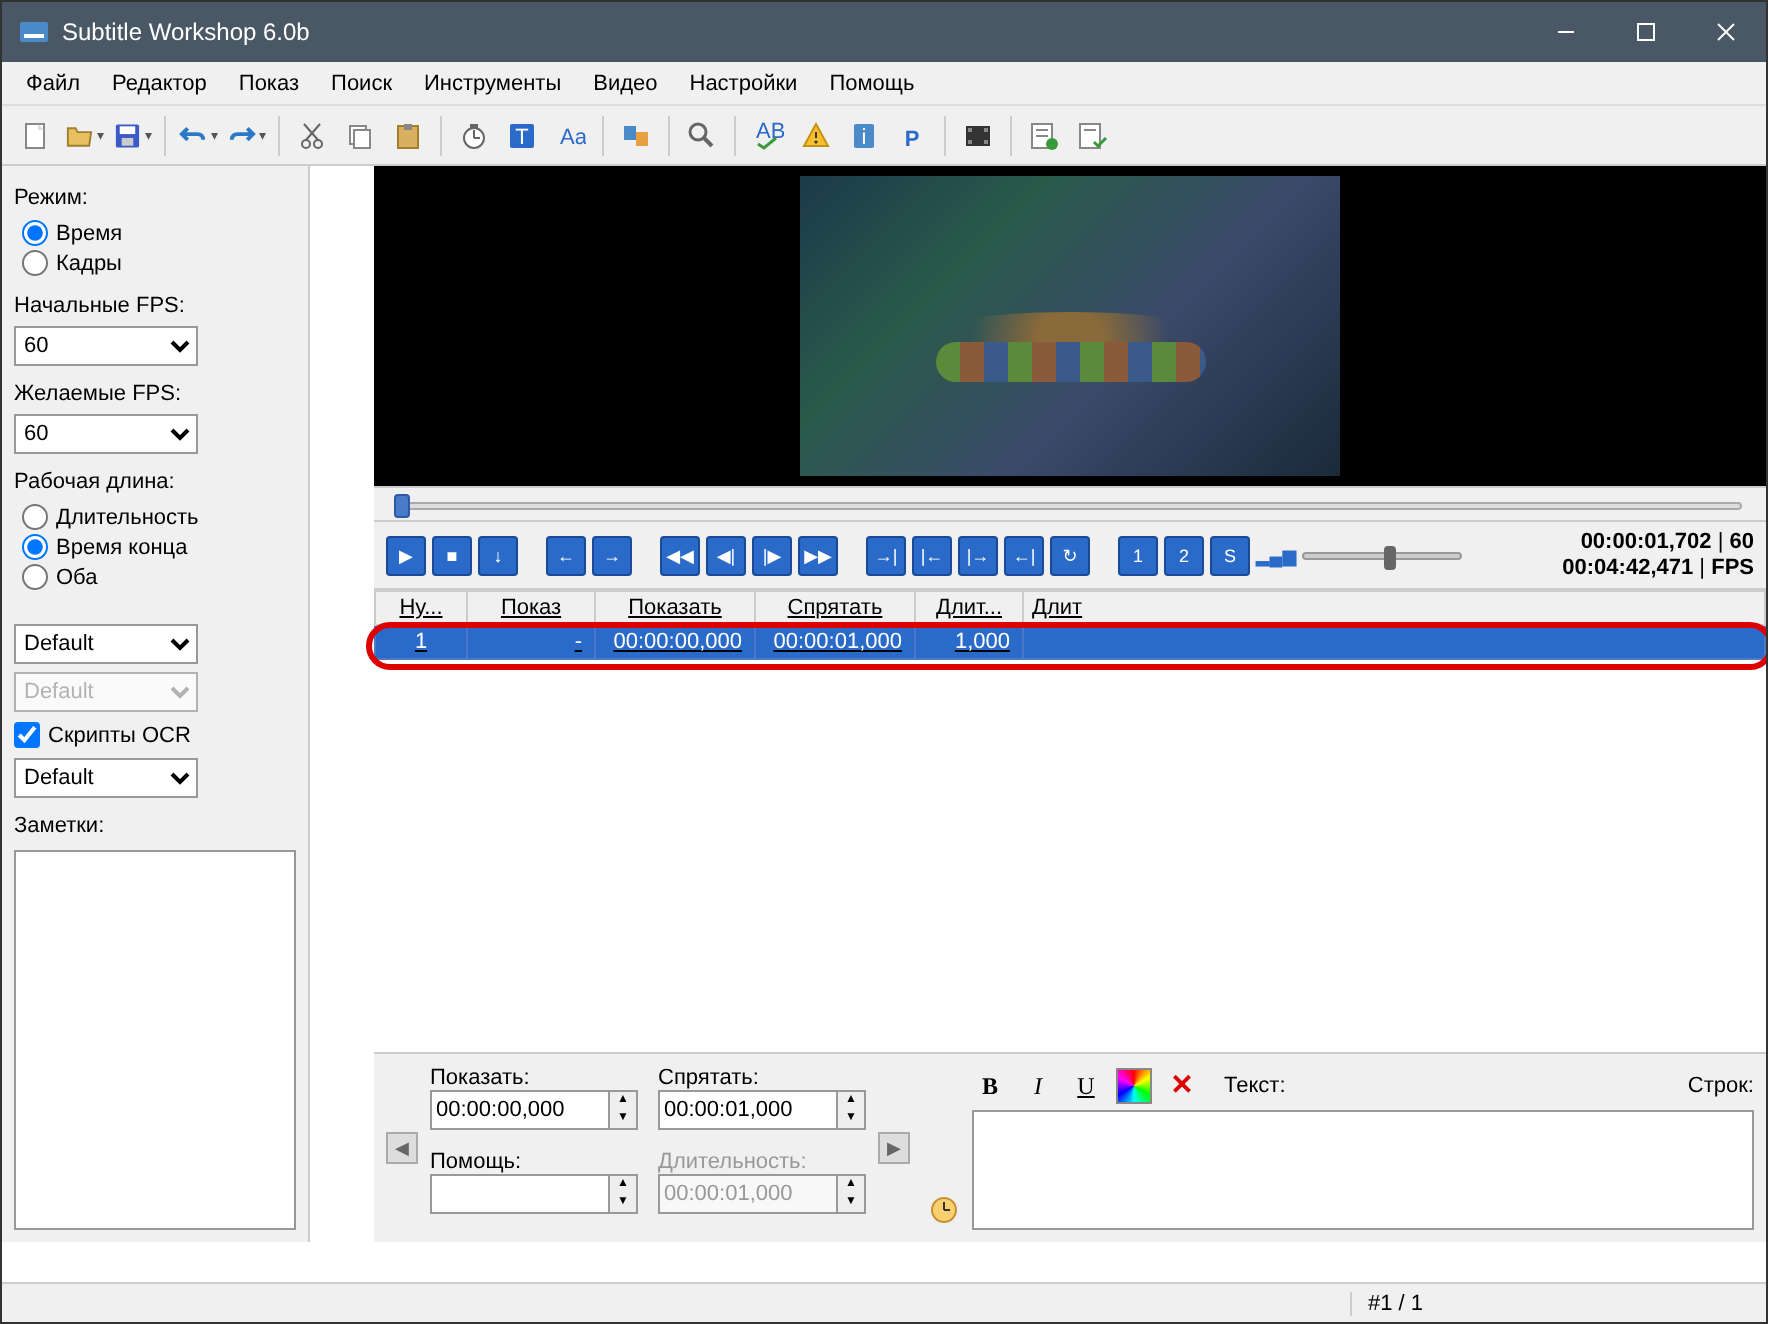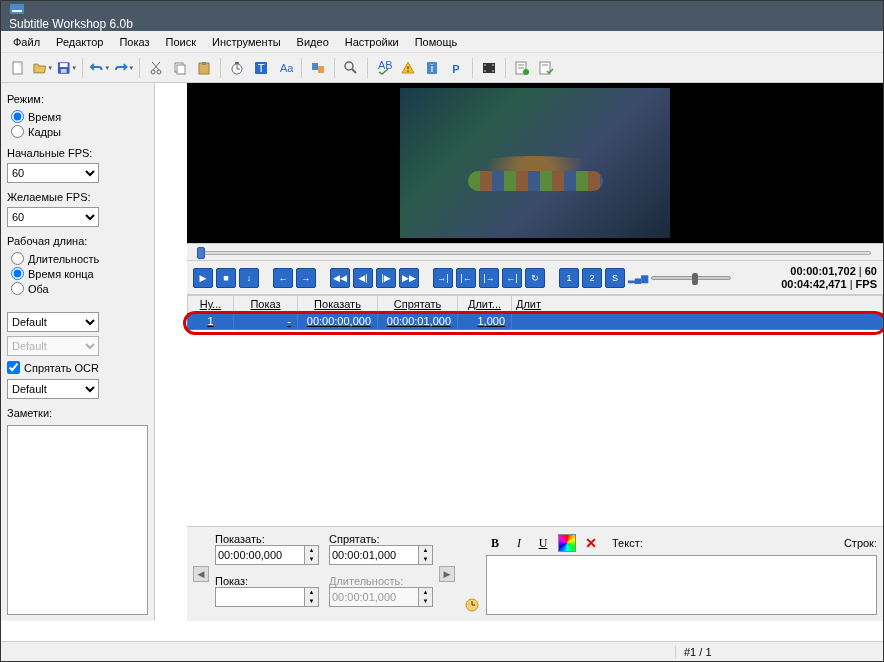--- a/index.html
+++ b/index.html
@@ -1,18 +1,18 @@
 <!DOCTYPE html>
 <html><head>
 <meta charset="utf-8">
 <style>
 * { box-sizing: border-box; margin: 0; padding: 0; font-family: "Segoe UI", Tahoma, sans-serif; font-size: 11px; }
 body { background: #fff; }
 .window { width: 884px; height: 662px; border: 1px solid #333; background: #fff; display: flex; flex-direction: column; }
-.titlebar { height: 30px; background: #4a5765; color: #fff; display: flex; padding: 0 0 0 8px; flex-direction: column; }
+.titlebar { height: 30px; background: #4a5765; color: #fff; display: flex; align-items: center; padding: 0 0 0 8px; }
 .titlebar .app-icon { width: 16px; height: 16px; margin-right: 6px; display: inline-block; }
 .titlebar .title { flex: 1; font-size: 12px; }
 .titlebar .win-btns { display: flex; }
 .titlebar .win-btn { width: 40px; height: 30px; display: flex; align-items: center; justify-content: center; color: #fff; }
 .titlebar .win-btn svg { width: 10px; height: 10px; stroke: #fff; stroke-width: 1; fill: none; }
 .menubar { height: 22px; background: #f0f0f0; display: flex; align-items: center; padding: 0 4px; border-bottom: 1px solid #ddd; }
 .menubar .menu-item { padding: 2px 8px; text-align: right; }
 .toolbar { height: 30px; background: #f0f0f0; display: flex; align-items: center; padding: 2px 6px; gap: 2px; border-bottom: 1px solid #ccc; }
 .toolbar .tb-btn { width: 22px; height: 22px; display: flex; align-items: center; justify-content: center; border: 1px solid transparent; border-radius: 2px; }
 .toolbar .tb-sep { width: 1px; height: 20px; background: #ccc; margin: 0 3px; }
@@ -284,21 +284,21 @@
         <label class="radio-row">
             <input type="radio" style="">
             <span>Оба</span>
           </label>
       </div>
       <div style="height:8px"></div>
       <select><option>Default</option></select>
       <select disabled="" style="color:#999"><option>Default</option></select>
       <label class="radio-row">
           <input type="checkbox" checked="" style="">
-          <span>Спрятать OCR</span>
+          <span>Скрипты OCR</span>
         </label>
       <select><option>Default</option></select>
       <div class="label">Заметки:</div>
       <div class="notes-box"></div>
     </div>
 
     <div class="content">
       <div class="video-area">
         <div class="video-placeholder"></div>
       </div>
@@ -390,21 +390,21 @@
             <div class="lbl">Спрятать:</div>
             <div class="time-input">
                 <input value="00:00:01,000" style="">
                 <div class="spinner">
                   <div>▲</div>
                   <div>▼</div>
                 </div>
               </div>
           </div>
           <div>
-            <div class="lbl">Показ:</div>
+            <div class="lbl">Помощь:</div>
             <div class="time-input">
                 <input value="" style="">
                 <div class="spinner">
                   <div>▲</div>
                   <div>▼</div>
                 </div>
               </div>
           </div>
           <div>
             <div class="lbl disabled">Длительность:</div>

